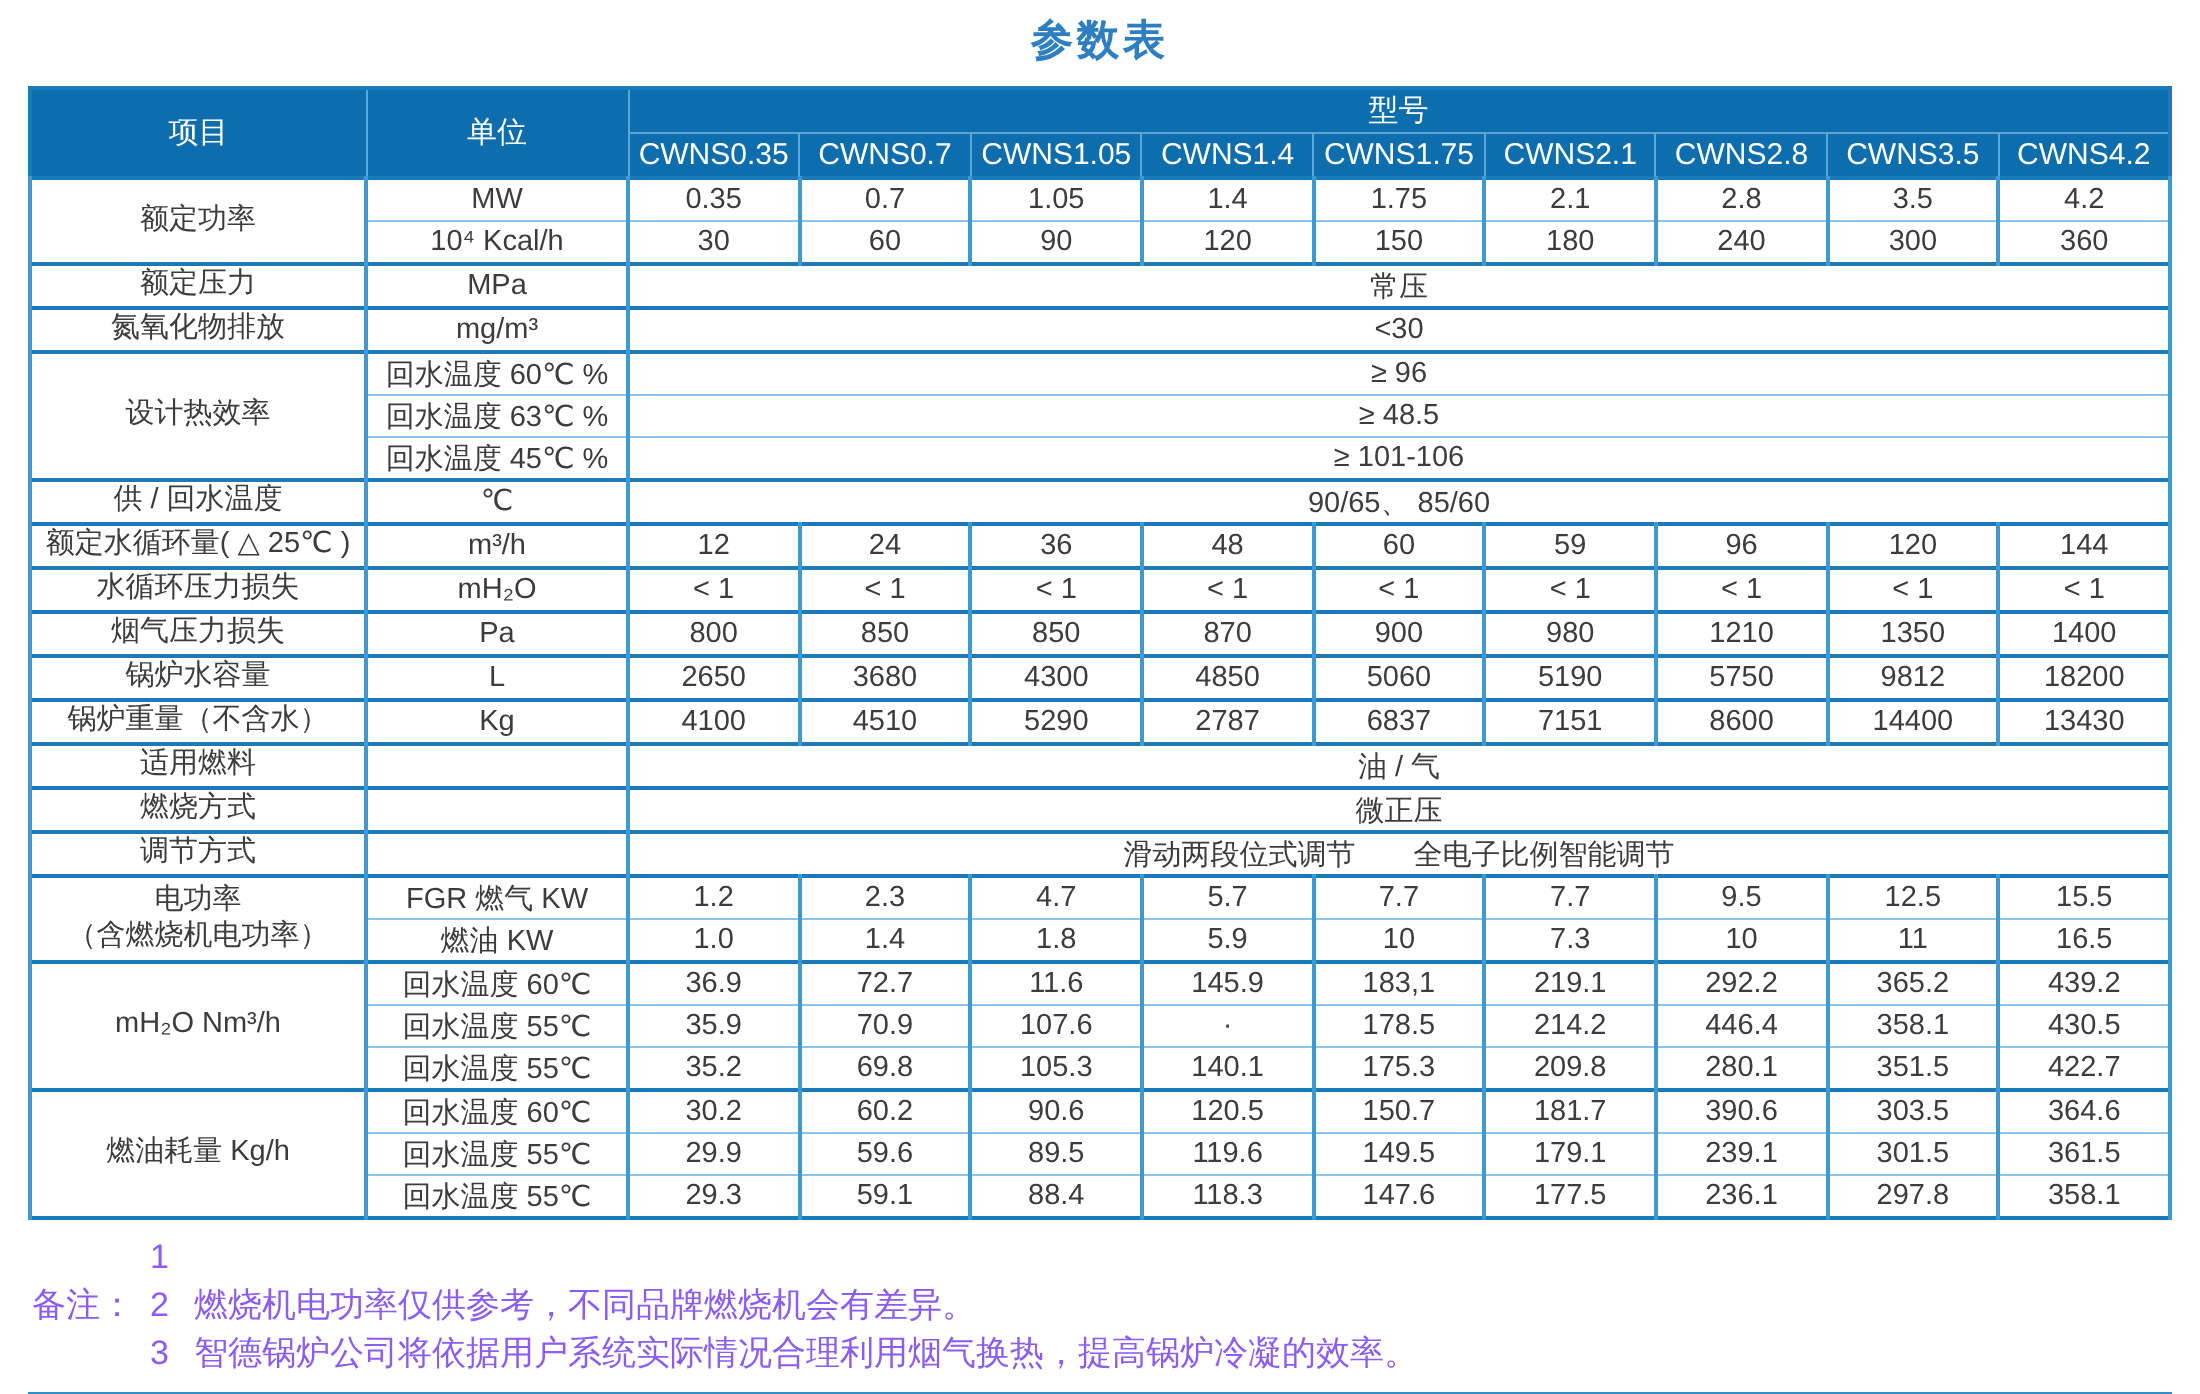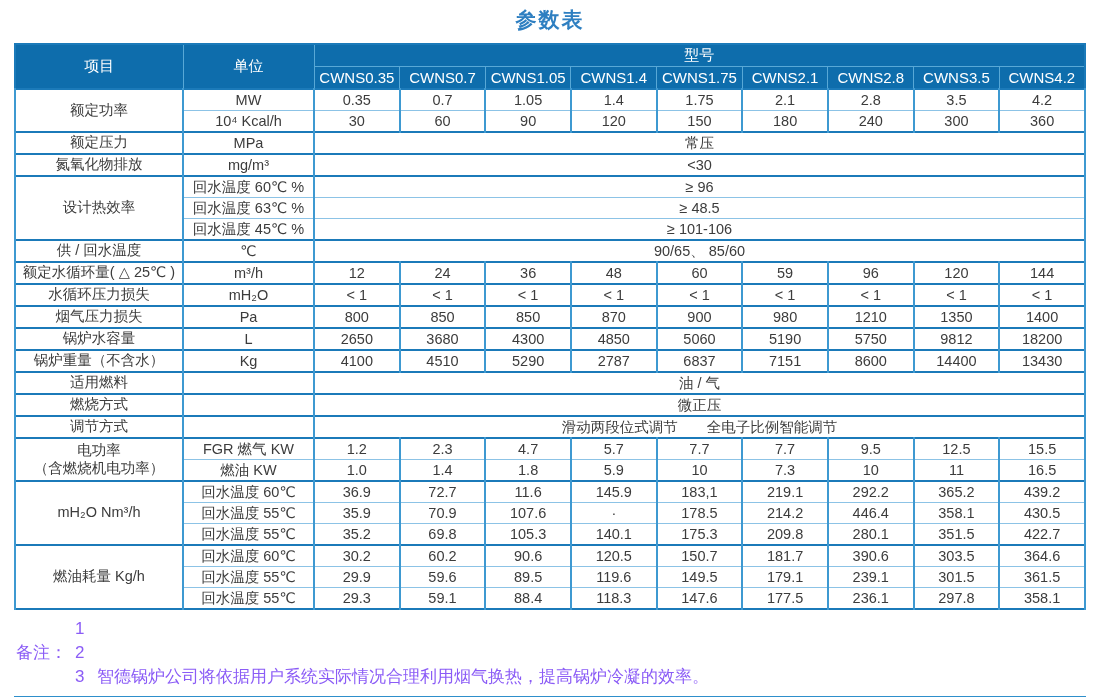--- a/index.html
+++ b/index.html
@@ -319,20 +319,21 @@
   </table>
 
   <div class="notes">
     <span class="notes-label">备注：</span>
     <div class="note-items" id="note-items">
         <div class="note-item">
           <span class="note-num">1</span>
         </div>
         <div class="note-item">
           <span class="note-num">2</span>
+          <span>燃烧机电功率仅供参考，不同品牌燃烧机会有差异。</span>
         </div>
         <div class="note-item">
           <span class="note-num">3</span>
           <span>智德锅炉公司将依据用户系统实际情况合理利用烟气换热，提高锅炉冷凝的效率。</span>
         </div>
       </div>
   </div>
 
   <div class="bottom-rule"></div>
 

